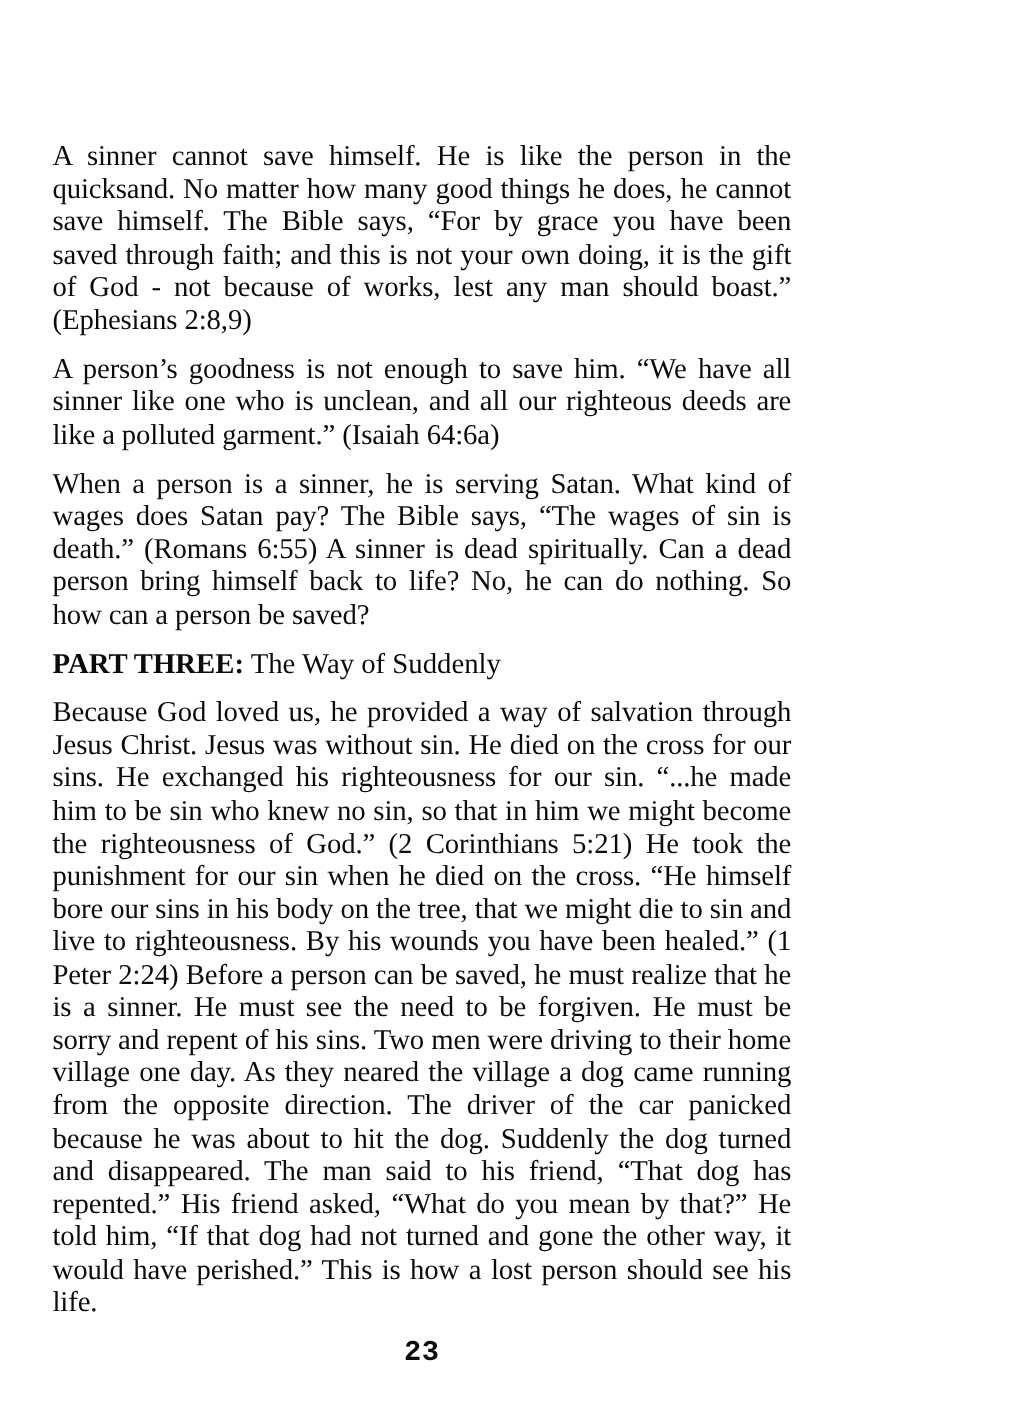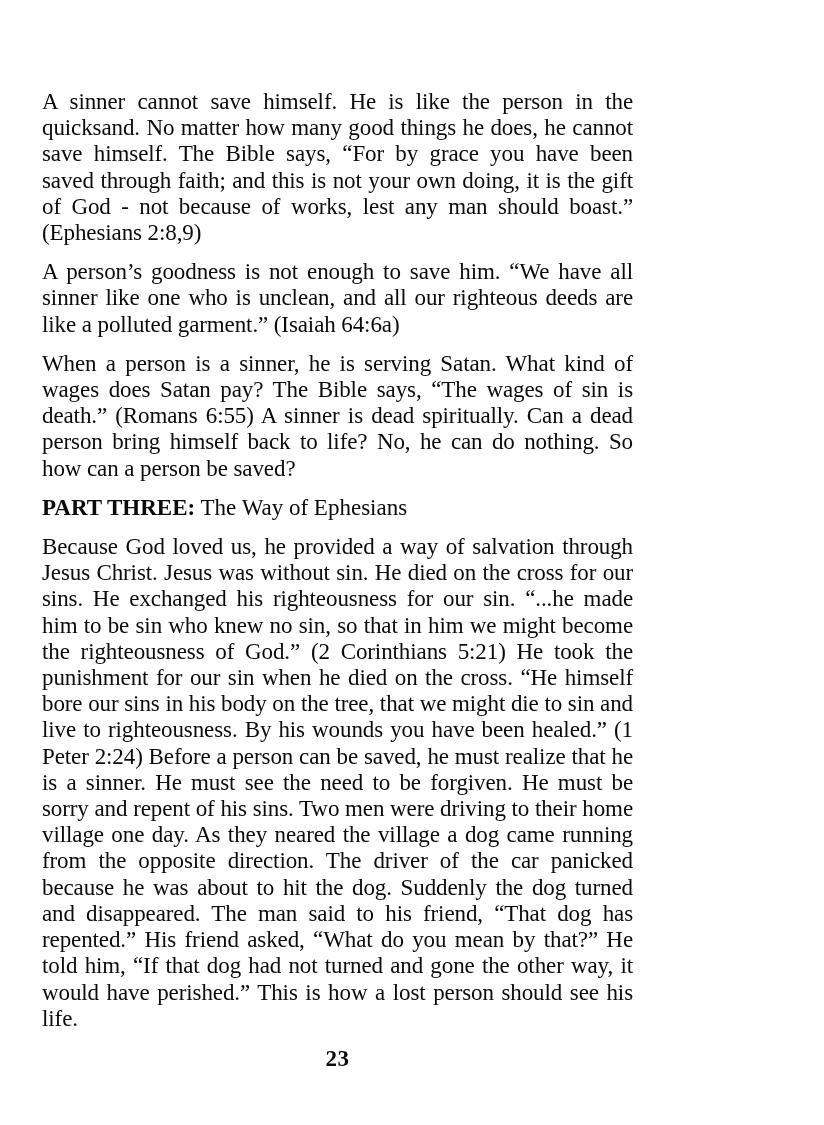--- a/index.html
+++ b/index.html
@@ -7,21 +7,21 @@
     padding: 0;
     background: #ffffff;
   }
   .page {
     position: relative;
     width: 727px;
     height: 1125px;
     background: #ffffff;
     overflow: hidden;
     box-sizing: border-box;
-    padding: 89px 94px 0 42px;
+    padding: 112px 94px 0 42px;
     font-family: "Liberation Serif", "DejaVu Serif", serif;
     color: #0b0b0b;
   }
   .para {
     margin: 0 0 13px 0;
     font-size: 23px;
     line-height: 26.2px;
     text-align: justify;
     letter-spacing: -0.1px;
   }
@@ -30,21 +30,21 @@
     font-size: 23px;
     line-height: 26.2px;
     font-weight: normal;
   }
   .section-heading .label {
     font-weight: bold;
   }
   .folio {
     margin-top: 14px;
     text-align: center;
-    font-family: Liberation Serif, serif;
+    font-family: Liberation Mono, monospace;
     font-weight: bold;
     font-size: 23px;
     letter-spacing: 0.5px;
   }
   .artifact {
     position: absolute;
     background: #111;
   }
   .artifact-1 { left: 796px; top: 309px; width: 7px; height: 4px; }
   .artifact-2 { left: 795px; top: 760px; width: 7px; height: 4px; }
@@ -56,21 +56,21 @@
 <div class="page">
 
   <p class="para">A sinner cannot save himself. He is like the person in the quicksand. No matter how many good things he does, he cannot save himself. The Bible says, “For by grace you have been saved through faith; and this is not your own doing, it is the gift of God - not because of works, lest any man should boast.” (Ephesians 2:8,9)</p>
 
   <p class="para">A person’s goodness is not enough to save him. “We have all sinner like one who is unclean, and all our righteous deeds are like a polluted garment.” (Isaiah 64:6a)</p>
 
   <p class="para">When a person is a sinner, he is serving Satan. What kind of wages does Satan pay? The Bible says, “The wages of sin is death.” (Romans 6:55) A sinner is dead spiritually. Can a dead person bring himself back to life? No, he can do nothing. So how can a person be saved?</p>
 
   <p class="section-heading">
     <span class="label">PART THREE:</span>
-    <span class="title">The Way of Ephesians</span>
+    <span class="title">The Way of Suddenly</span>
   </p>
 
   <p class="para">Because God loved us, he provided a way of salvation through Jesus Christ. Jesus was without sin. He died on the cross for our sins. He exchanged his righteousness for our sin. “...he made him to be sin who knew no sin, so that in him we might become the righteousness of God.” (2 Corinthians 5:21) He took the punishment for our sin when he died on the cross. “He himself bore our sins in his body on the tree, that we might die to sin and live to righteousness. By his wounds you have been healed.” (1 Peter 2:24) Before a person can be saved, he must realize that he is a sinner. He must see the need to be forgiven. He must be sorry and repent of his sins. Two men were driving to their home village one day. As they neared the village a dog came running from the opposite direction. The driver of the car panicked because he was about to hit the dog. Suddenly the dog turned and disappeared. The man said to his friend, “That dog has repented.” His friend asked, “What do you mean by that?” He told him, “If that dog had not turned and gone the other way, it would have perished.” This is how a lost person should see his life.</p>
 
   <div class="folio">23</div>
 
   <div class="artifact artifact-1"></div>
   <div class="artifact artifact-2"></div>
   <div class="artifact artifact-3"></div>
 

